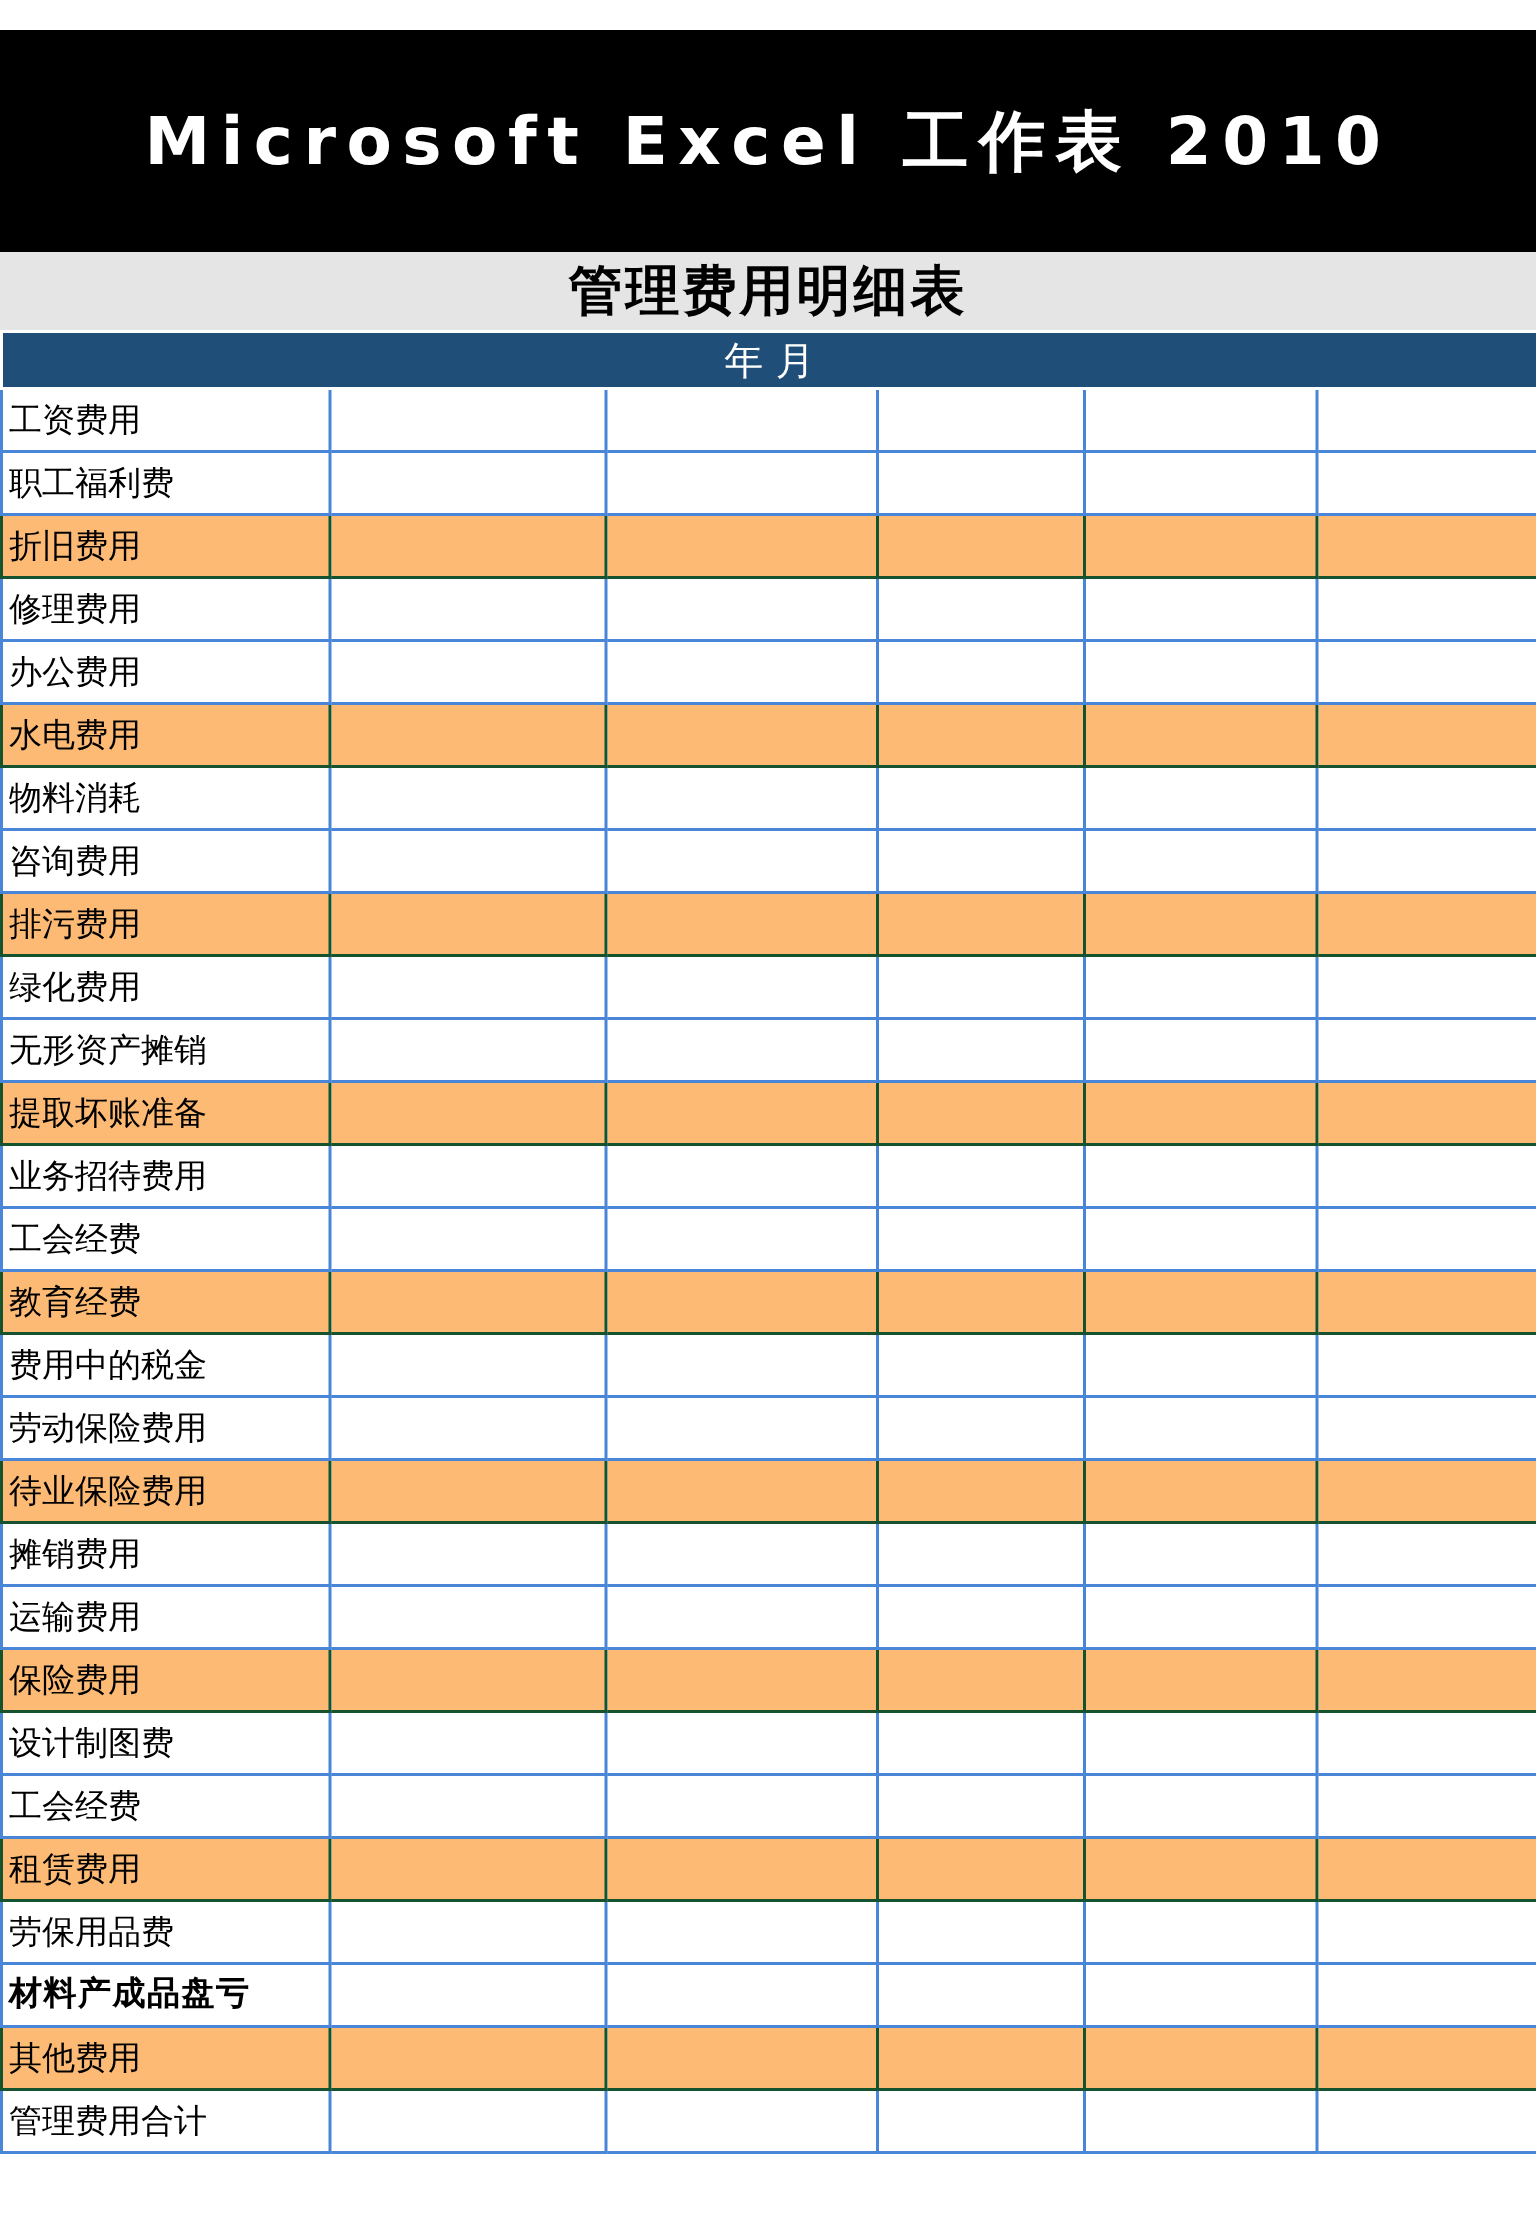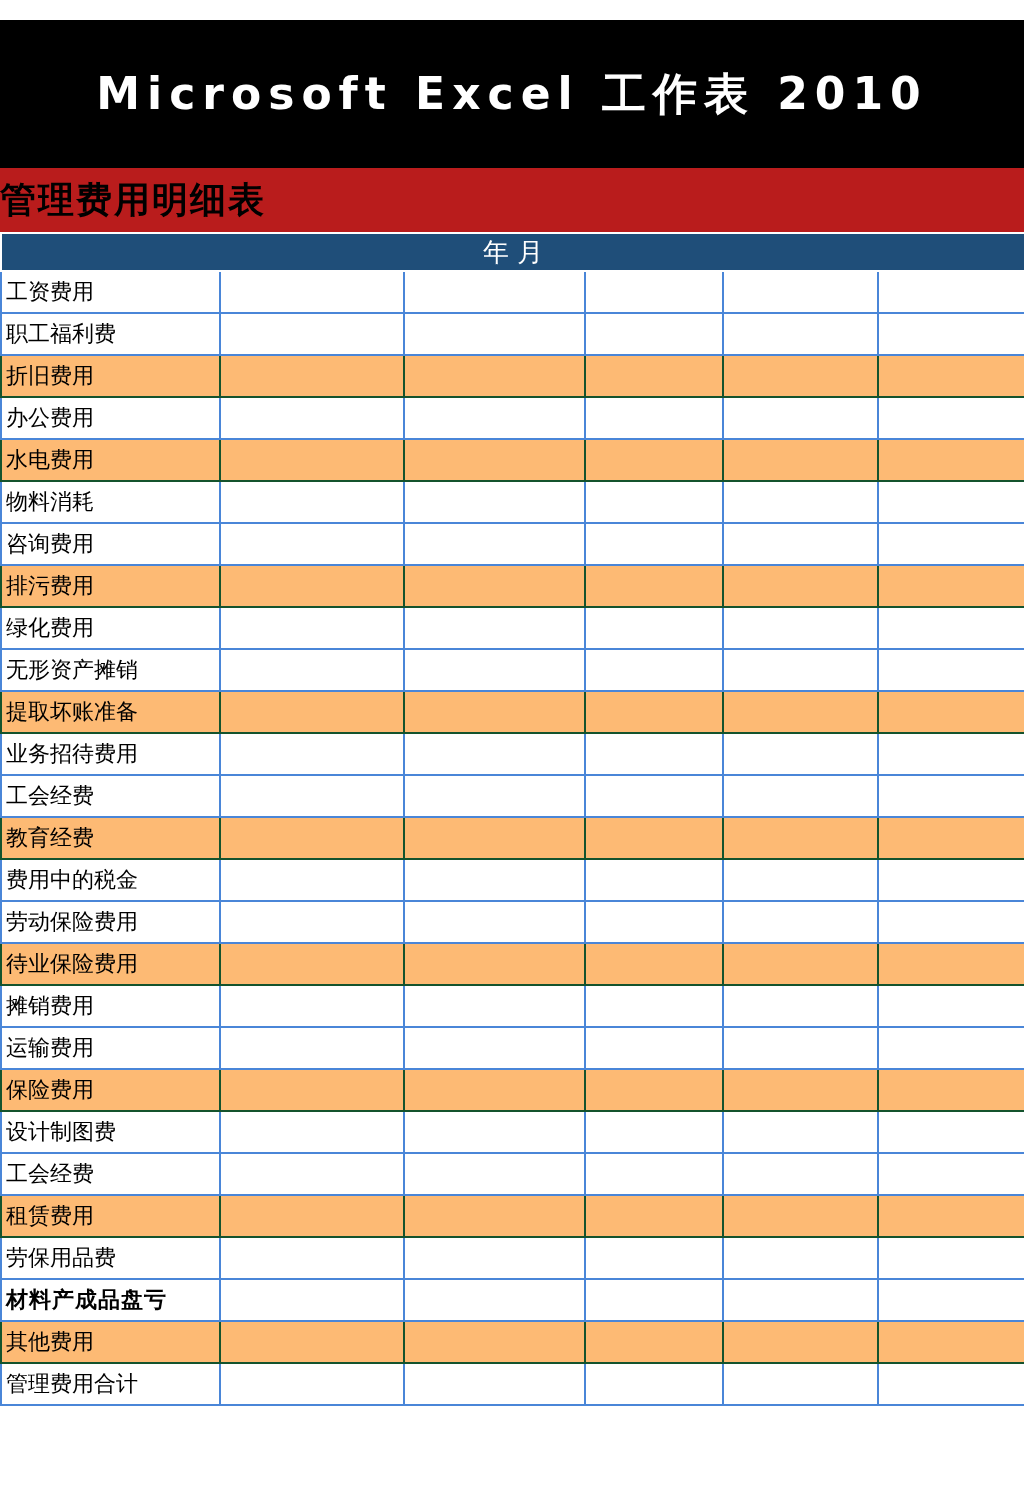--- a/index.html
+++ b/index.html
@@ -34,24 +34,25 @@
     font-size: 44px;
     font-weight: bold;
     letter-spacing: 7px;
     white-space: nowrap;
   }
   
   .sheet {
     width: 1024px;
   }
   .doc-title-row {
-    background: #b91c1c;
-    height: 64px;
+    background: #e5e5e5;
+    height: 52px;
     display: flex;
     align-items: center;
+    justify-content: center;
   }
   .doc-title {
     font-family: "DejaVu Sans", sans-serif;
     font-size: 36px;
     font-weight: bold;
     color: #000000;
     letter-spacing: 2px;
   }
   table.grid {
     border-collapse: collapse;
@@ -159,20 +160,28 @@
           </tr>
           <tr class="row-alt">
             <td class="label">折旧费用</td>
             <td>&nbsp;</td>
             <td>&nbsp;</td>
             <td>&nbsp;</td>
             <td>&nbsp;</td>
             <td>&nbsp;</td>
           </tr>
           <tr class="row-plain">
+            <td class="label">修理费用</td>
+            <td>&nbsp;</td>
+            <td>&nbsp;</td>
+            <td>&nbsp;</td>
+            <td>&nbsp;</td>
+            <td>&nbsp;</td>
+          </tr>
+          <tr class="row-plain">
             <td class="label">办公费用</td>
             <td>&nbsp;</td>
             <td>&nbsp;</td>
             <td>&nbsp;</td>
             <td>&nbsp;</td>
             <td>&nbsp;</td>
           </tr>
           <tr class="row-alt">
             <td class="label">水电费用</td>
             <td>&nbsp;</td>

